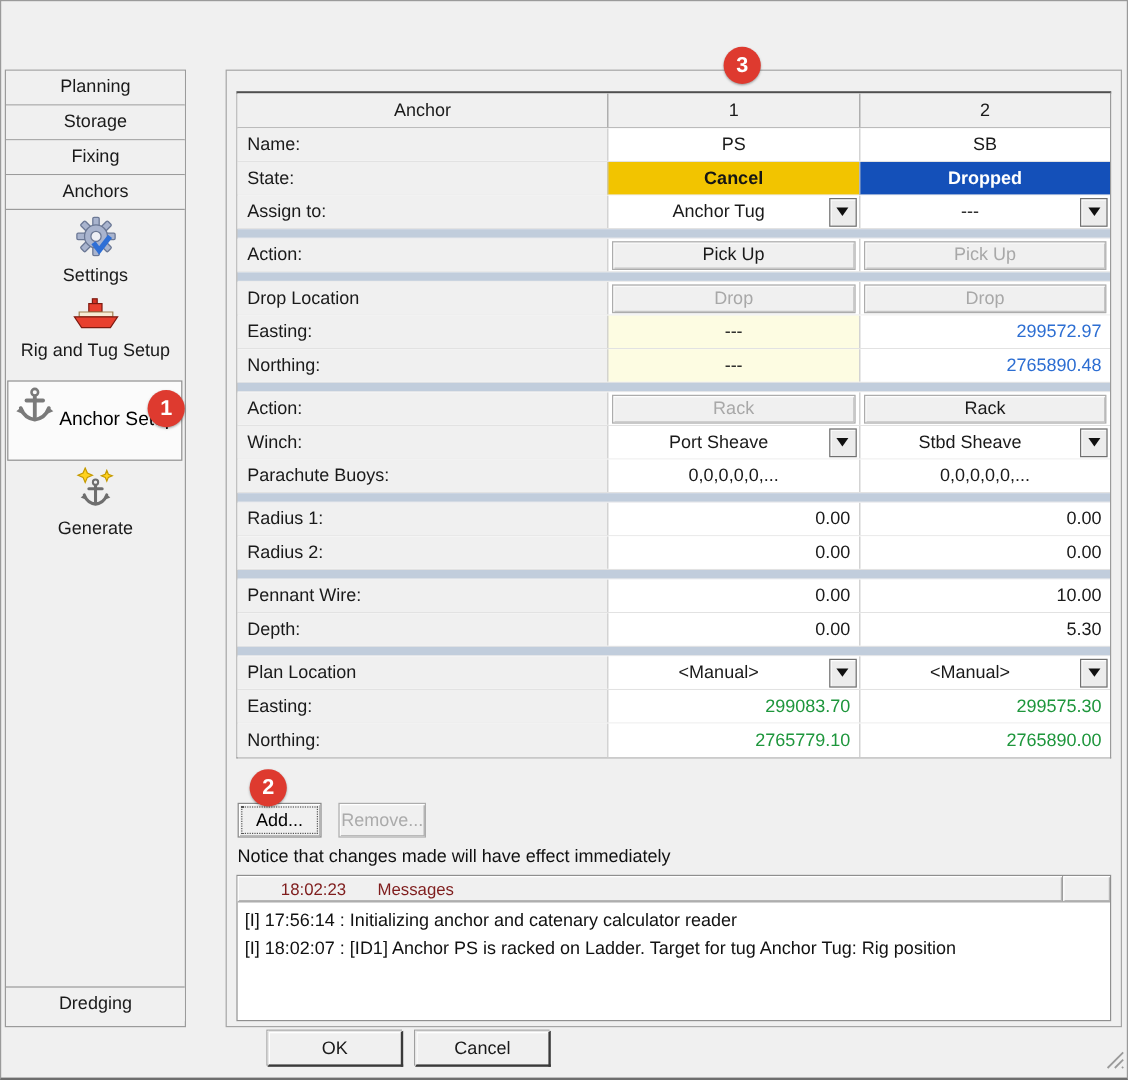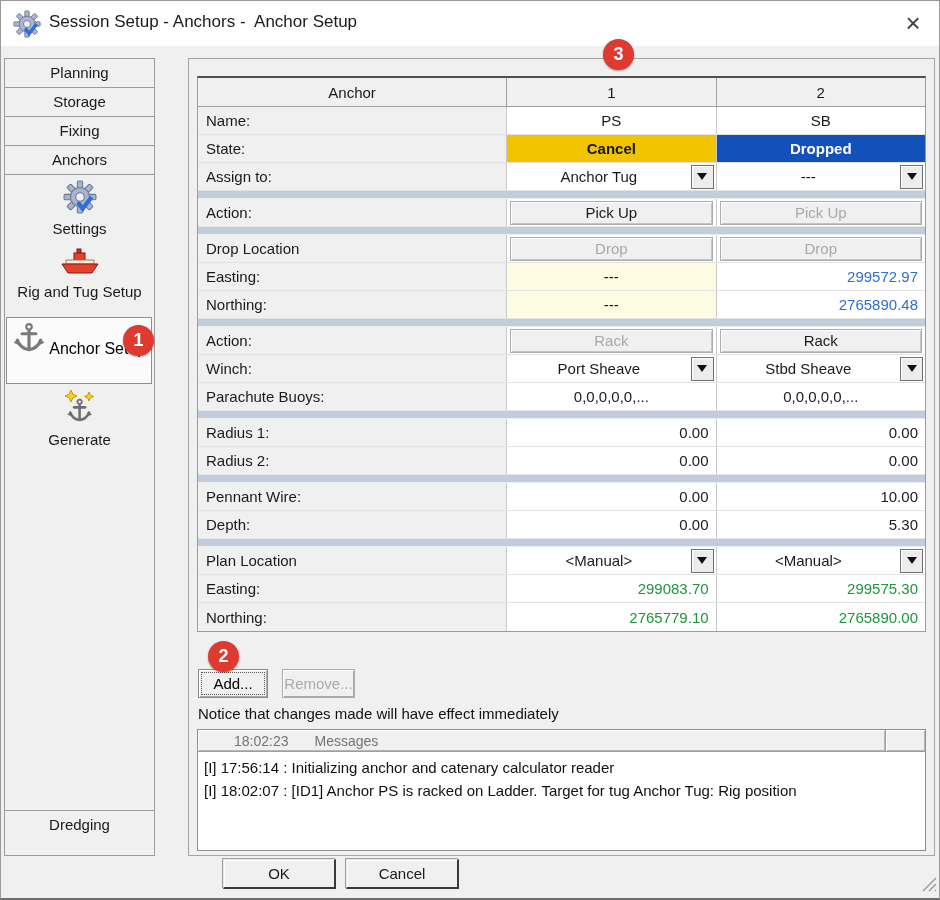--- a/index.html
+++ b/index.html
@@ -9,21 +9,21 @@
   
   .titlebar{position:absolute;left:0;top:0;right:0;height:45px;background:#ffffff;}
   .title-icon{position:absolute;left:12px;top:9px;width:28px;height:28px;}
   .title-text{position:absolute;left:48px;top:11px;font-size:17px;color:#1B1B1B;white-space:pre;}
   .close-btn{position:absolute;right:10px;top:6px;width:32px;height:32px;display:flex;align-items:center;
     justify-content:center;font-size:26px;color:#3F3F3F;cursor:default;}
   
   .sidebar{position:absolute;left:3px;top:57px;width:151px;height:798px;border:1px solid #9B9B9B;background:#F0F0F0;}
   .side-tab{height:29px;line-height:28px;text-align:center;font-size:15px;color:#1A1A1A;
     border-bottom:1px solid #9B9B9B;background:#F0F0F0;}
-  .side-bottom-tab{position:absolute;left:0;right:0;bottom:16px;height:29px;line-height:28px;text-align:center;
+  .side-bottom-tab{position:absolute;left:0;right:0;bottom:4px;height:29px;line-height:28px;text-align:center;
     font-size:15px;color:#1A1A1A;border-top:1px solid #9B9B9B;background:#F0F0F0;}
   .icon-item{position:absolute;left:1px;right:1px;text-align:center;}
   .icon-item .lbl{display:block;font-size:15px;color:#1A1A1A;margin-top:2px;}
   .selected-box{position:absolute;left:1px;right:2px;top:258px;height:67px;background:#FBFBFB;
     border:1px solid #8F8F8F;text-align:center;}
   
   .badge{position:absolute;width:31px;height:31px;border-radius:50%;color:#fff;font-size:18px;font-weight:bold;
     display:flex;align-items:center;justify-content:center;z-index:20;box-shadow:0 1px 2px rgba(0,0,0,.35);}
   
   .main{position:absolute;left:187px;top:57px;width:747px;height:798px;border:1px solid #A5A5A5;background:#F0F0F0;}
@@ -51,56 +51,39 @@
   
   .winbtn{position:absolute;background:#F0F0F0;border:1px solid #8A8A8A;
     box-shadow:inset 1px 1px 0 #FFFFFF,inset -1px -1px 0 #A8A8A8;
     font-family:"Liberation Sans",sans-serif;font-size:15px;color:#000000;padding:0;}
   .winbtn.focused{outline:1px dotted #555;outline-offset:-4px;}
   .winbtn.disabled{color:#ABABAB;border-color:#ADADAD;}
   .notice{position:absolute;left:9px;top:646px;font-size:15px;color:#111;}
   .msgbox{position:absolute;left:8px;top:670px;width:729px;height:122px;border:1px solid #8F8F8F;background:#fff;}
   .msghdr{display:flex;height:22px;background:#F0F0F0;border-bottom:1px solid #9E9E9E;}
   .msghdr .seg{height:100%;border-right:1px solid #9E9E9E;box-shadow:inset 1px 1px 0 #FFFFFF,inset -1px -1px 0 #B5B5B5;
-    display:flex;align-items:center;font-size:14px;color:#737373;}
+    display:flex;align-items:center;font-size:14px;color:#7f1d1d;}
   .msghdr .seg.main-seg{width:688px;}
   .msghdr .seg.end-seg{flex:1;border-right:none;}
   .msghdr .time{margin-left:36px;}
   .msghdr .mlabel{margin-left:26px;}
   .msglines{padding:4px 6px;font-size:15px;color:#111;line-height:23px;}
   
   .footbtn{position:absolute;width:113px;height:30px;background:#F0F0F0;color:#1A1A1A;
     font-family:"Liberation Sans",sans-serif;font-size:15px;padding:0;
     border-top:1px solid #E8E8E8;border-left:1px solid #E8E8E8;
     border-right:2px solid #3A3A3A;border-bottom:2px solid #3A3A3A;
     box-shadow:inset 1px 1px 0 #FFFFFF,-1px -1px 0 #9F9F9F;}
   .resize-grip{position:absolute;right:2px;bottom:2px;}
 </style>
 </head>
 <body>
 
 <div class="window">
 
-  <div class="titlebar">
-    <span class="title-icon">
-      <svg width="28" height="28" viewBox="0 0 32 32">
-        <g fill="#A9B4CE" stroke="#6B7895" stroke-width="1">
-          <rect x="13.5" y="1" width="5" height="30" rx="1"></rect>
-          <rect x="13.5" y="1" width="5" height="30" rx="1" transform="rotate(45 16 16)"></rect>
-          <rect x="13.5" y="1" width="5" height="30" rx="1" transform="rotate(90 16 16)"></rect>
-          <rect x="13.5" y="1" width="5" height="30" rx="1" transform="rotate(135 16 16)"></rect>
-        </g>
-        <circle cx="16" cy="16" r="9" fill="#A9B4CE" stroke="#6B7895"></circle>
-        <circle cx="16" cy="16" r="4" fill="#EDEFF5" stroke="#6B7895"></circle>
-        <path d="M14 21 l4.5 6 L27 16" fill="none" stroke="#2E6FD6" stroke-width="4"></path>
-      </svg>
-    </span>
-    <span class="title-text">Session Setup - Anchors -  Anchor Setup</span>
-    <span class="close-btn">×</span>
-  </div>
 
   <div class="sidebar">
     <div class="side-tab">Planning</div>
     <div class="side-tab">Storage</div>
     <div class="side-tab">Fixing</div>
     <div class="side-tab">Anchors</div>
 
     <div class="icon-item" style="top:121px;">
       <span>
         <svg width="34" height="34" viewBox="0 0 32 32">

